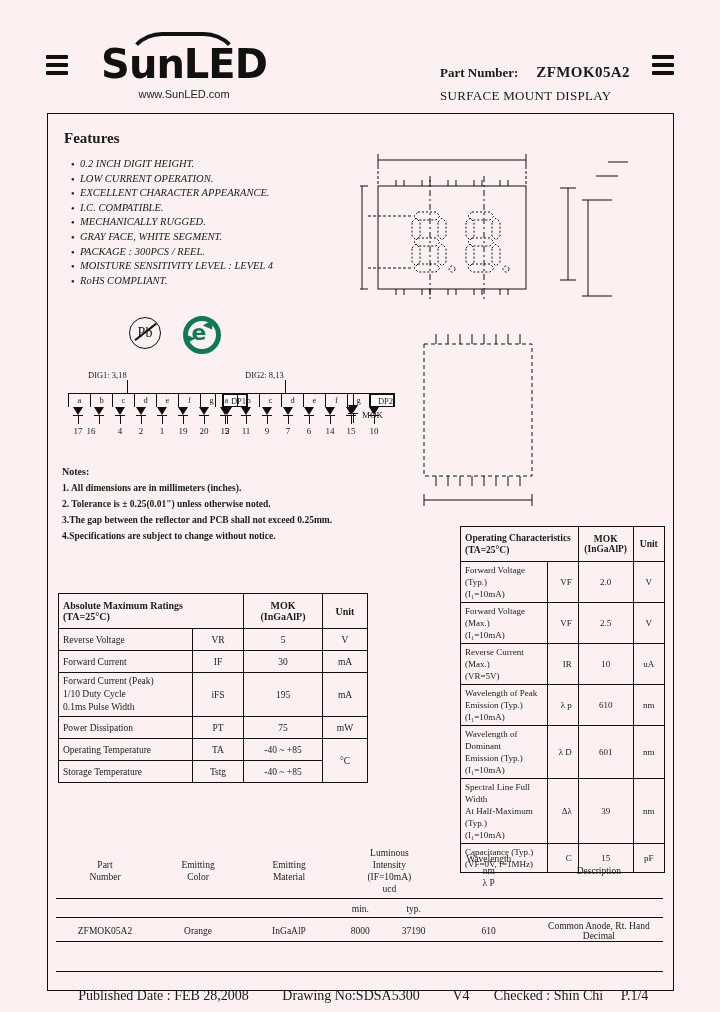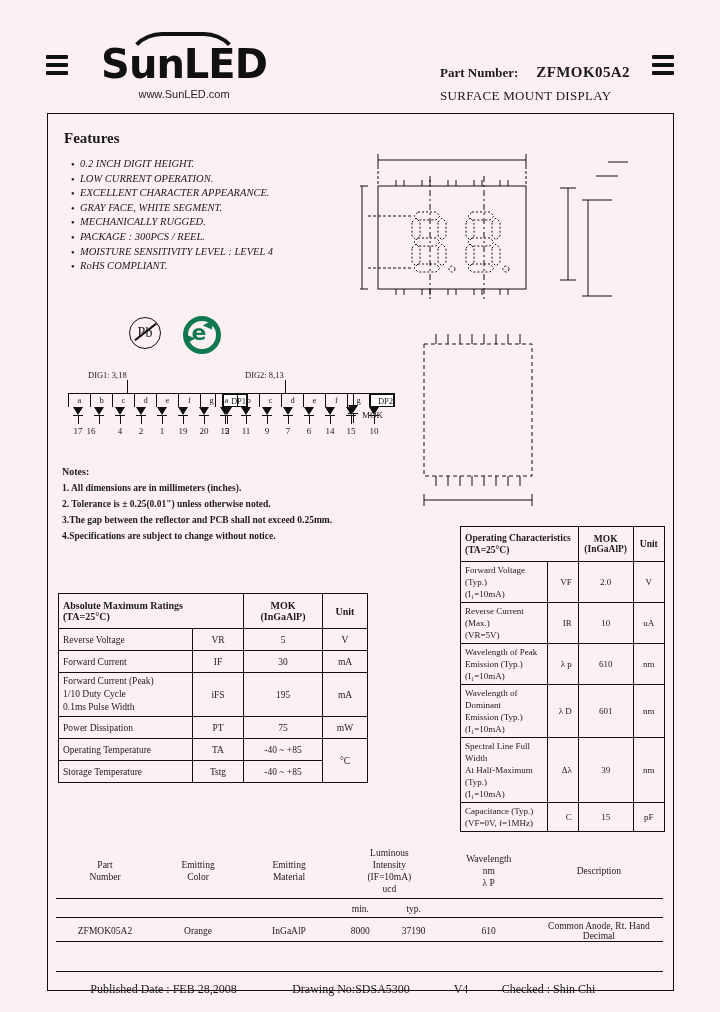--- a/index.html
+++ b/index.html
@@ -98,22 +98,22 @@
   .opc .desc{width:105px;line-height:12px;}
 
   
   .summary{position:absolute;left:56px;top:843px;width:607px;font-size:9.5px;}
   .summary td{padding:2px 3px;text-align:center;border:none;}
   .summary .hdr{line-height:12px;height:52px;vertical-align:middle;}
   .sum-line{position:absolute;background:#111;height:1px;}
   .summary .minmax td{height:16px;}
   .summary .datarow td{height:19px;}
 
-  .footer{position:absolute;left:56px;top:982px;width:607px;font-size:12px;
-    display:flex;align-items:flex-start;height:22px;}
+  .footer{position:absolute;left:56px;top:982px;width:607px;font-size:14px;
+    display:flex;align-items:flex-end;height:22px;}
   .footer span{white-space:nowrap;}
 
   
   .mech{position:absolute;left:360px;top:120px;width:305px;height:390px;}
   .mech svg{display:block;}
 </style>
 </head>
 <body>
 
 <div class="page">
@@ -144,22 +144,23 @@
   </div>
 
   <div class="frame"></div>
 
   <div class="features-title">Features</div>
   <div class="features">
     <ul>
       <li>0.2 INCH DIGIT HEIGHT.</li>
       <li>LOW CURRENT OPERATION.</li>
       <li>EXCELLENT CHARACTER APPEARANCE.</li>
+      <li>I.C. COMPATIBLE.</li>
+      <li>MECHANICALLY RUGGED.</li>
       <li>GRAY FACE, WHITE SEGMENT.</li>
-      <li>MECHANICALLY RUGGED.</li>
       <li>PACKAGE : 300PCS / REEL.</li>
       <li>MOISTURE SENSITIVITY LEVEL : LEVEL 4</li>
       <li>RoHS COMPLIANT.</li>
     </ul>
   </div>
 
   <div class="pb-mark">
     <div class="txt">Pb</div>
     <div class="slash"></div>
   </div>
@@ -357,20 +358,29 @@
       <td class="desc" style="line-height:12px;">
         <div>Forward Voltage (Typ.)</div>
         <div>(I₁=10mA)</div>
       </td>
       <td class="sym">VF</td>
       <td class="val">2.0</td>
       <td class="unit">V</td>
     </tr>
     <tr>
       <td class="desc" style="line-height:12px;">
+        <div>Forward Voltage (Max.)</div>
+        <div>(I₁=10mA)</div>
+      </td>
+      <td class="sym">VF</td>
+      <td class="val">2.5</td>
+      <td class="unit">V</td>
+    </tr>
+    <tr>
+      <td class="desc" style="line-height:12px;">
         <div>Reverse Current (Max.)</div>
         <div>(VR=5V)</div>
       </td>
       <td class="sym">IR</td>
       <td class="val">10</td>
       <td class="unit">uA</td>
     </tr>
     <tr>
       <td class="desc" style="line-height:12px;height:34px;">
         <div>Wavelength of Peak</div>

